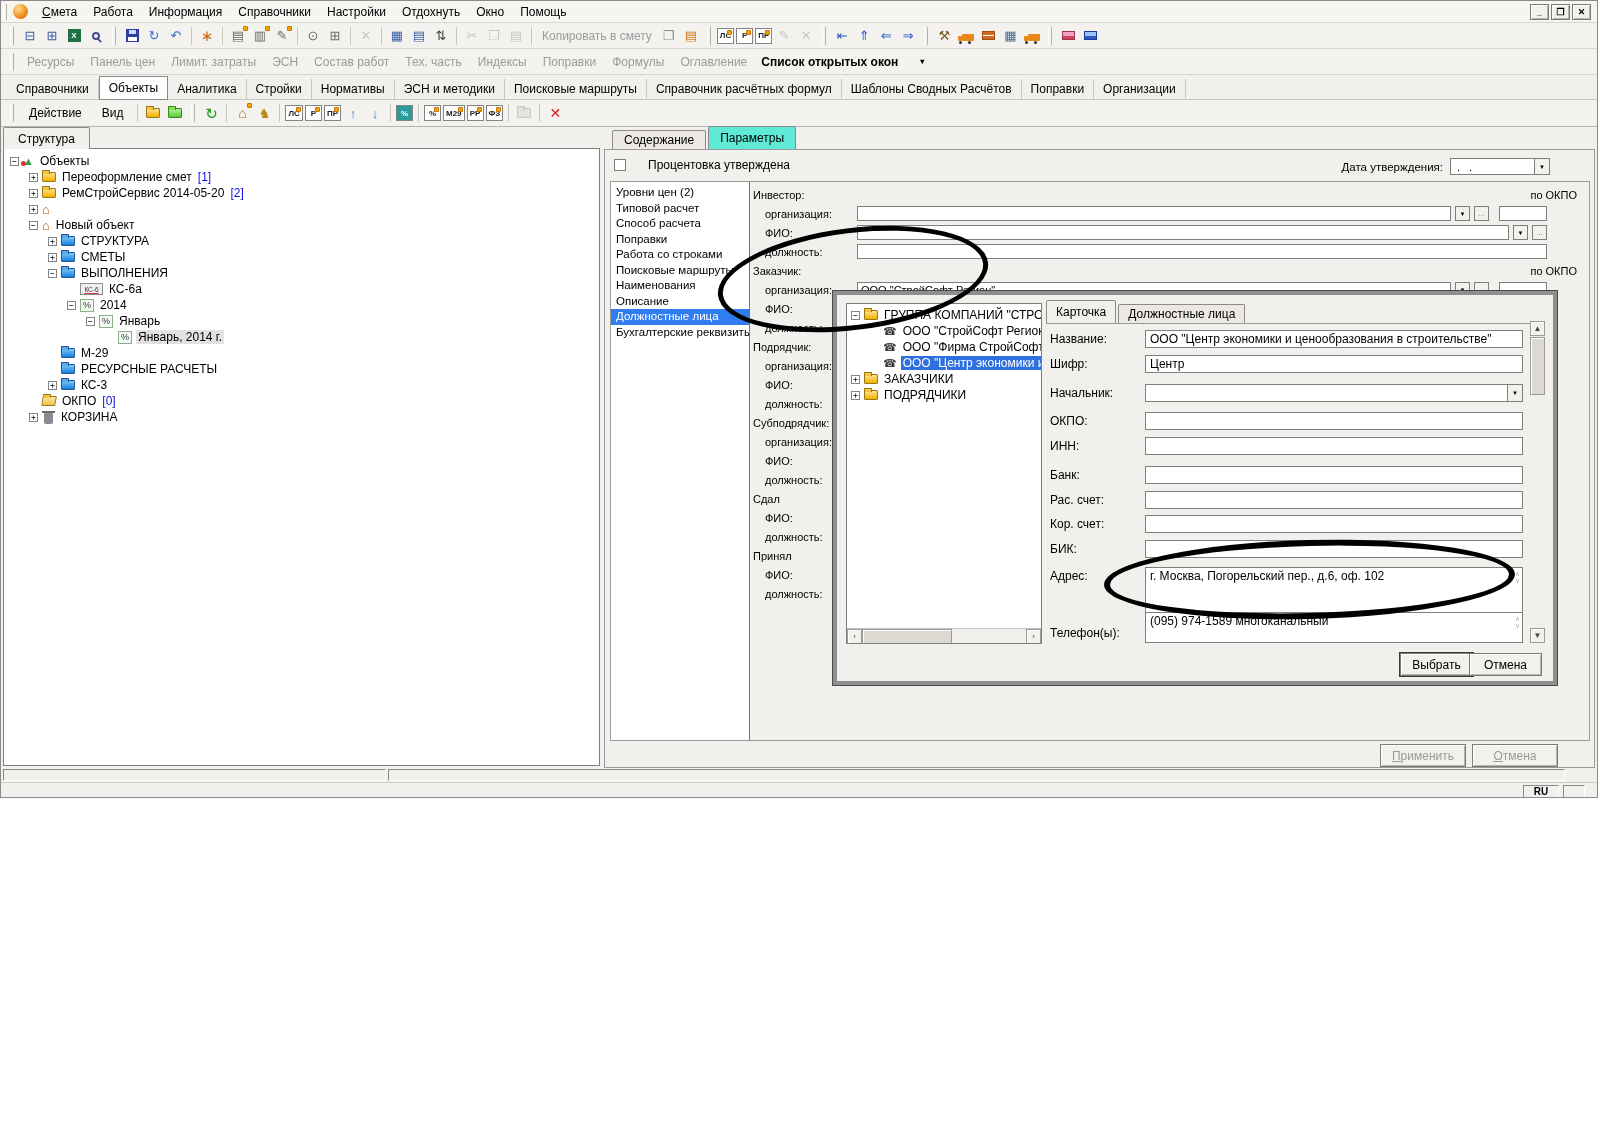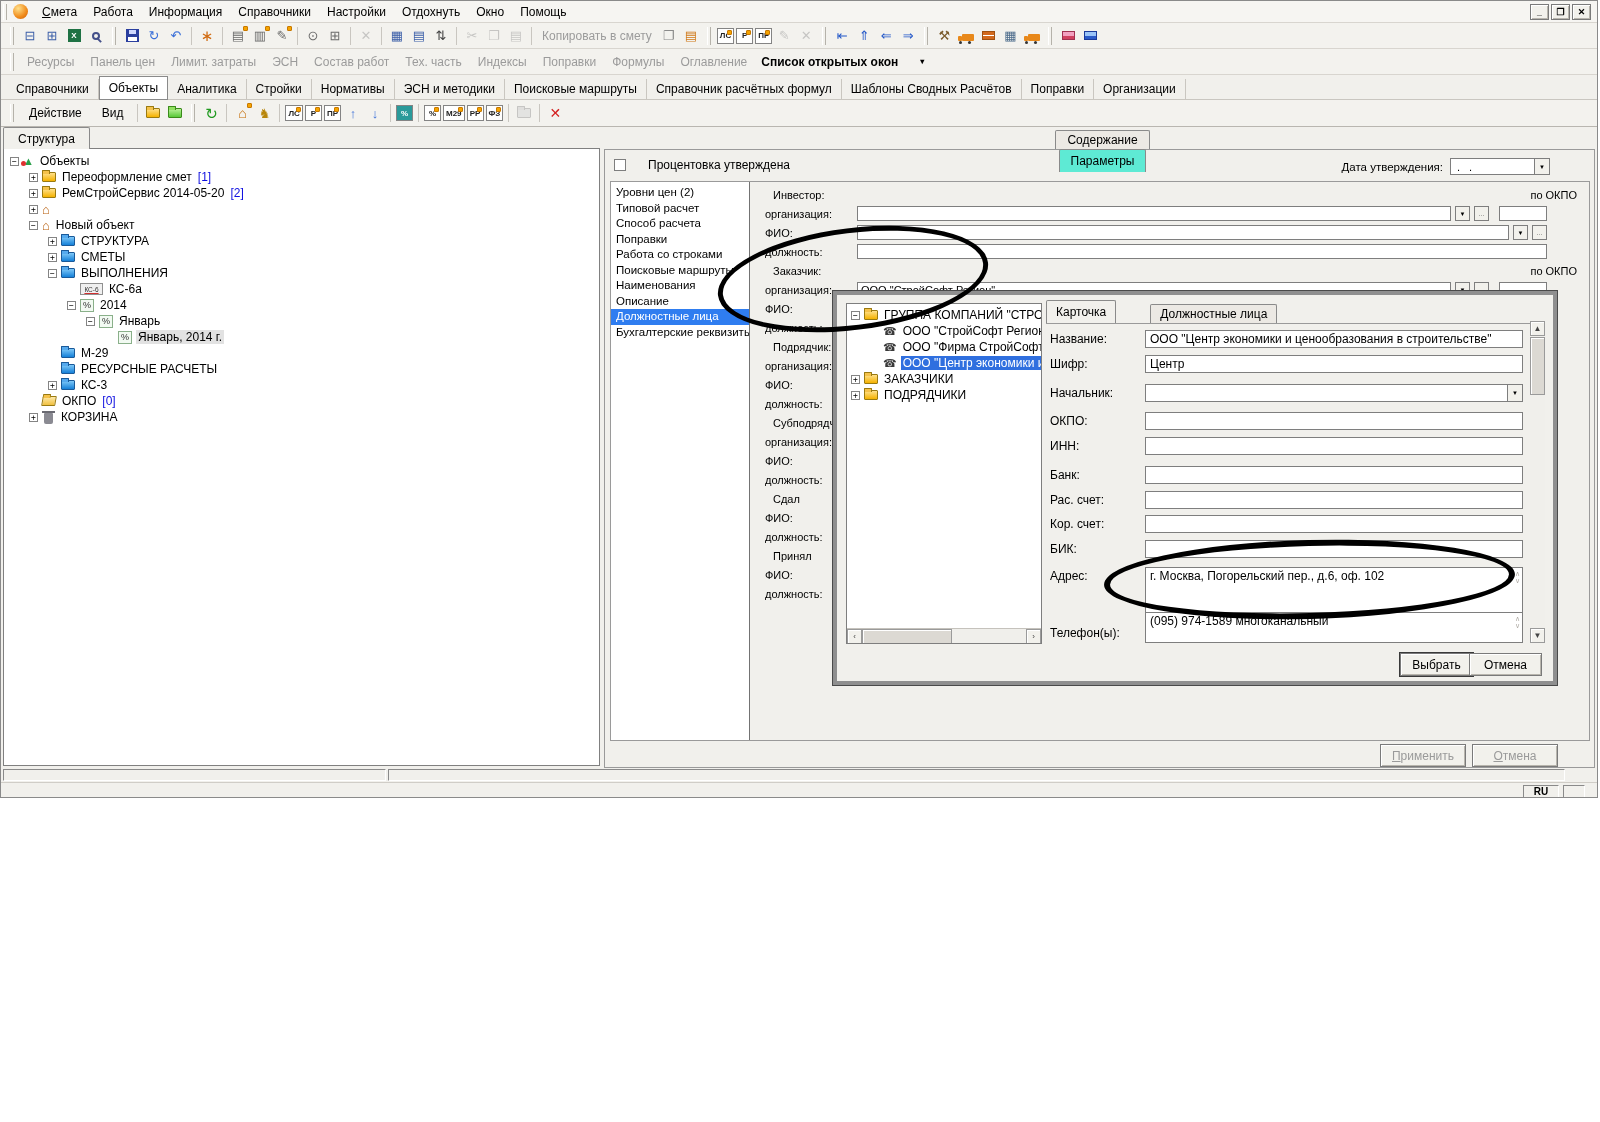--- a/index.html
+++ b/index.html
@@ -79,56 +79,56 @@
   .trow { height:16px; display:flex; align-items:center; gap:4px; white-space:nowrap; }
   .texp { width:9px; height:9px; border:1px solid #848484; background:#fff; font-size:8px; line-height:7px; text-align:center; flex:none; font-family:"DejaVu Sans Mono",monospace; }
   .tspace { width:9px; flex:none; }
   .tlabel { padding:0 2px; }
   .tlabel.selgray { background:#e2e2e2; }
   .tlabel.selblue { background:#2f6fdf; color:#fff; }
   .tbadge { color:#1010e0; }
 
   
   .rightpane { position:absolute; left:603px; top:0; right:2px; height:641px; }
-  .rtabs { display:flex; align-items:center; height:22px; padding-left:8px;flex-direction:column; }
+  .rtabs { display:flex; align-items:flex-end; height:22px; padding-left:8px; }
   .rcontent { position:absolute; left:0; top:22px; right:0; bottom:0; background:#f1f0ec; border:1px solid #9a9a9a; }
   .chkrow { position:absolute; left:9px; top:8px; display:flex; align-items:center; gap:22px; }
   .chkbox { width:12px; height:12px; border:1px solid #7e7e7e; background:#fff; }
   .daterow { position:absolute; top:8px; right:44px; display:flex; align-items:center; }
   .datelabel { font-size:11.5px; margin-right:7px; }
   .datecombo { width:100px; height:17px; border:1px solid #7e7e7e; background:#fff; display:flex; align-items:center; font-size:11px; }
   .datecombo .val { flex:1; padding-left:6px; letter-spacing:3px; }
   .cmb { width:15px; height:100%; border-left:1px solid #7e7e7e; background:#f2f1ec; font-size:6px; display:flex; align-items:center; justify-content:center; flex:none; }
   .innerbox { position:absolute; left:5px; top:31px; right:4px; height:560px; border:1px solid #9a9a9a; background:#f1f0ec; }
   .sectlist { position:absolute; left:0; top:0; bottom:0; width:139px; background:#fff; border-right:1px solid #737373; padding-top:3px; }
   .sitem { height:15.5px; padding:1px 0 0 5px; font-size:11.5px; white-space:nowrap; overflow:hidden; }
   .sitem.active { background:#2f7df0; color:#fff; }
   .formarea { position:absolute; left:140px; top:0; right:0; bottom:0; overflow:hidden; padding-top:3px; }
   .frow { height:19px; display:flex; align-items:center; padding-left:14px; padding-right:42px; gap:4px; position:relative; }
-  .ftitle { padding-left:22px; }
+  .ftitle { padding-left:2px; }
   .gtitle, .flabel, .okpolabel { font-size:11px; }
   .flabel { width:88px; flex:none; }
   .okpolabel { position:absolute; right:12px; }
   .finput { flex:1; height:15px; border:1px solid #7e7e7e; background:#fff; font-size:11px; font-family:inherit; padding:0 3px; }
   .fcmb { width:15px; height:15px; border:1px solid #7e7e7e; background:#f2f1ec; font-size:6px; display:flex; align-items:center; justify-content:center; flex:none; }
   .okpoinput { width:48px; flex:none; height:15px; border:1px solid #7e7e7e; background:#fff; margin-left:6px; }
   .footbtn { position:absolute; width:86px; height:23px; top:594px; }
   .btn { background:#f2f1ec; border:1px solid #7a7a7a; box-shadow:inset 1px 1px 0 #fff, inset -1px -1px 0 #b8b5ad; font-size:12px; display:flex; align-items:center; justify-content:center; font-family:inherit; }
   .btndis { color:#9a9a9a; }
 
   
   .dialog { position:absolute; left:831px; top:289px; width:726px; height:396px; border:1px solid #4a4a4a; z-index:100; }
   .dlg-frame { position:absolute; inset:0; border:4px solid #8f8f8f; background:#f1f0ec; }
   .dlg-content { position:absolute; inset:0; }
   .dlg-treepanel { position:absolute; left:8px; top:7px; width:196px; height:341px; background:#fff; border:1px solid #7e7e7e; overflow:hidden; padding:3px 0 0 4px; }
   .dlg-hscroll { position:absolute; left:0; right:0; bottom:0; height:15px; background:#f0efeb; border-top:1px solid #c5c2bc; display:flex; }
   .sbtn { width:15px; height:15px; background:#f2f1ec; border:1px solid #9a9a9a; box-shadow:inset 1px 1px 0 #fff; display:flex; align-items:center; justify-content:center; font-size:8px; color:#444; flex:none; }
   .sthumb { background:#dcd9d3; border:1px solid #9a9a9a; box-shadow:inset 1px 1px 0 #fff; }
   .hthumb { width:90px; height:15px; }
-  .dlg-tabs { position:absolute; left:208px; top:5px; display:flex; align-items:flex-end; height:22px;gap:32px; }
+  .dlg-tabs { position:absolute; left:208px; top:5px; display:flex; align-items:flex-end; height:22px; }
   .dtab { border:1px solid #8a8a8a; border-bottom:none; background:#ece9e4; padding:2px 9px; margin-right:2px; border-radius:2px 2px 0 0; }
   .dtab.active { background:#f1f0ec; padding:4px 9px; position:relative; z-index:3; }
   .dlg-fields { position:absolute; left:208px; top:27px; width:484px; height:325px; border-top:1px solid #9a9a9a; }
   .dfl { position:absolute; left:212px; font-size:12px; white-space:nowrap; }
   .dfi { position:absolute; left:307px; width:378px; height:18px; border:1px solid #7e7e7e; background:#fff; font-size:12px; padding:1px 4px; font-family:inherit; }
   .dfta { position:absolute; left:307px; width:378px; border:1px solid #7e7e7e; background:#fff; font-size:12px; padding:1px 4px; overflow:hidden; }
   .taupdown { position:absolute; right:2px; font-size:7px; color:#b0aca6; line-height:7px; text-align:center; }
   .dfselwrap { position:absolute; left:307px; width:378px; height:18px; border:1px solid #7e7e7e; background:#fff; display:flex; }
   .dfselwrap .val { flex:1; }
   .dlg-vscroll { position:absolute; left:692px; top:25px; width:15px; height:322px; background:#f0efeb; }

